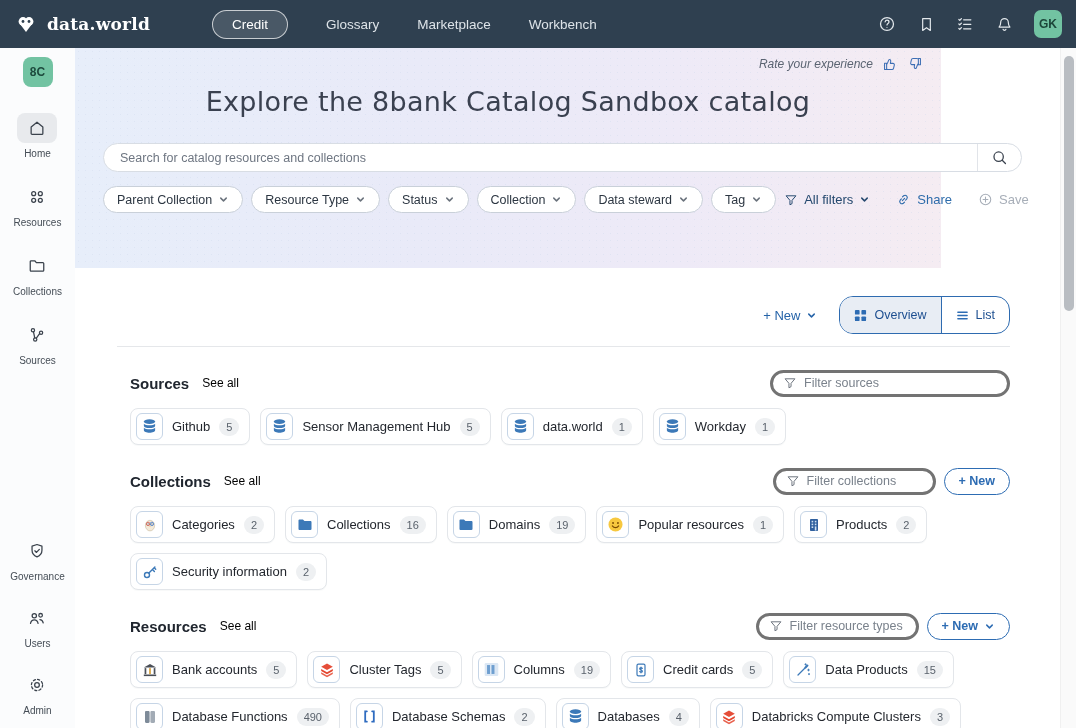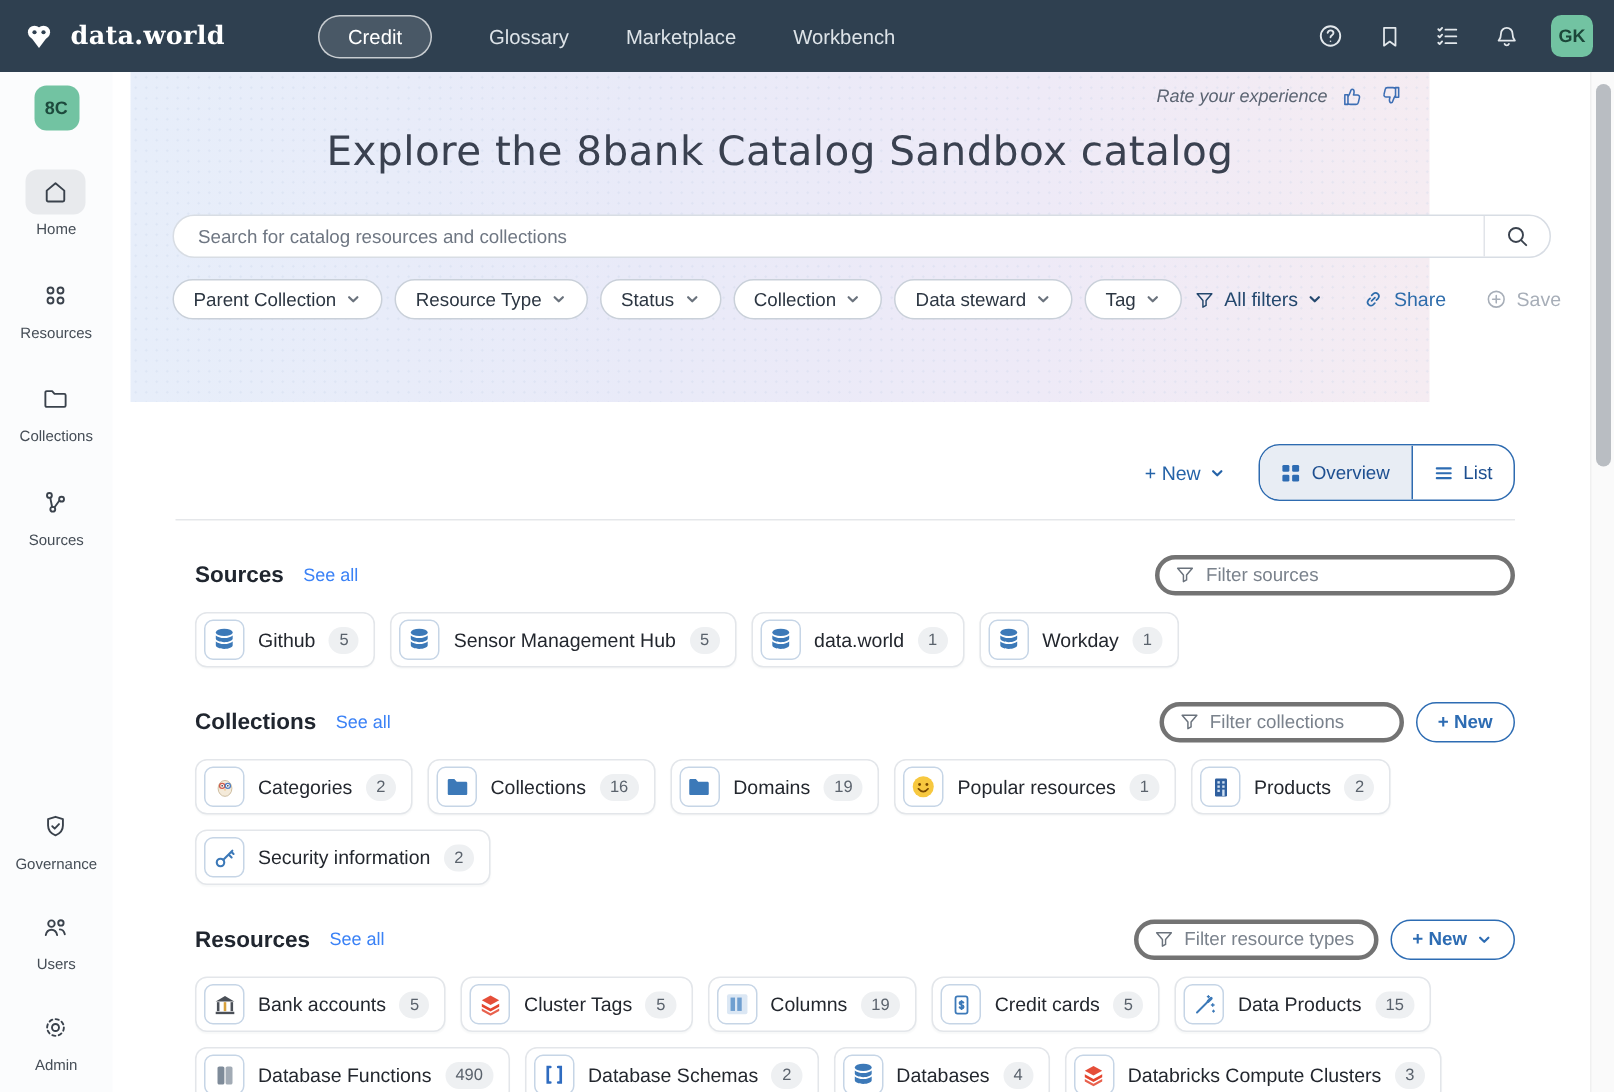--- a/index.html
+++ b/index.html
@@ -21,21 +21,21 @@
   .sidebar { position:absolute; top:48px; left:0; width:75px; height:680px; background:#fbfcfd; display:flex; flex-direction:column; align-items:center; padding:9px 0 12px; z-index:20; }
   .org-avatar { width:30px; height:30px; border-radius:8px; background:#72c3a2; color:#1d4a3d; font-weight:700; font-size:12px; display:flex; align-items:center; justify-content:center; cursor:pointer; }
   .side-group { display:flex; flex-direction:column; align-items:center; gap:23px; margin-top:26px; }
   .side-group.lower { margin-top:auto; gap:21px; }
   .side-item { display:flex; flex-direction:column; align-items:center; cursor:pointer; color:#3a424c; }
   .side-item .ic-box { width:40px; height:30px; border-radius:8px; display:flex; align-items:center; justify-content:center; }
   .side-item.active .ic-box { background:#e8eaed; }
   .side-item .lbl { font-size:10px; color:#454d56; margin-top:5px; }
 
   
-  .hero { position:absolute; top:48px; left:87px; width:866px; height:220px; background:linear-gradient(90deg,#e7eefa 0%,#e9eaf8 40%,#eeeaf7 70%,#f5ecf2 100%); z-index:10; }
+  .hero { position:absolute; top:48px; left:75px; width:866px; height:220px; background:linear-gradient(90deg,#e7eefa 0%,#e9eaf8 40%,#eeeaf7 70%,#f5ecf2 100%); z-index:10; }
   .hero::before { content:""; position:absolute; inset:0; background-image:radial-gradient(#c9d5ea 0.8px, transparent 0.9px); background-size:7px 7px; opacity:.35; pointer-events:none; }
   .rate-row { position:absolute; top:8px; right:18px; display:flex; align-items:center; gap:9px; z-index:2; }
   .rate-lbl { font-style:italic; font-size:12px; color:#5b6472; }
   .thumb { cursor:pointer; display:flex; }
   .hero-title { position:absolute; top:38px; left:0; width:100%; text-align:center; font-family:"DejaVu Sans", sans-serif; font-size:27px; font-weight:500; color:#3a4150; letter-spacing:.3px; z-index:2; }
   .search-bar { position:absolute; top:95px; left:28px; width:919px; height:29px; background:#fff; border:1px solid #d8dde4; border-radius:16px; display:flex; align-items:center; z-index:2; }
   .search-input { flex:1; border:none; outline:none; background:transparent; font-size:12.5px; color:#333; padding:0 16px; font-family:"Liberation Sans", sans-serif; }
   .search-input::placeholder { color:#6e7682; }
   .search-btn { width:44px; height:100%; border-left:1px solid #e1e4e9; display:flex; align-items:center; justify-content:center; cursor:pointer; }
   .chips-row { position:absolute; top:138px; left:28px; right:40px; display:flex; align-items:center; z-index:2; }
@@ -51,21 +51,21 @@
   .panel { position:absolute; top:268px; left:75px; width:985px; height:460px; background:#fff; z-index:10; }
   .toolbar-row { display:flex; align-items:center; justify-content:flex-end; margin-top:28px; padding-right:50px; gap:22px; }
   .newlink { display:flex; align-items:center; gap:6px; color:#2563a8; font-size:13px; cursor:pointer; }
   .toggle { display:flex; border:1px solid #2e6bb0; border-radius:14px; overflow:hidden; height:38px; background:#fff; }
   .toggle .seg { display:flex; align-items:center; gap:7px; padding:0 14px; font-size:12.5px; color:#1d4f90; cursor:pointer; }
   .toggle .seg.active { background:#e8edf4; border-right:1px solid #2e6bb0; }
   .divider { height:1px; background:#e5e7ea; margin:12px 50px 0 42px; }
   .sections { padding:0 50px 0 55px; }
   .sec-head { display:flex; align-items:center; margin-top:22px; height:28px; }
   .sec-title { font-size:15px; font-weight:700; color:#20262f; }
-  .see-all { font-size:12px; color:#3b82f6; margin-left:13px; cursor:pointer; }
+  .see-all { font-size:12px; color:#000000; margin-left:13px; cursor:pointer; }
   .sec-right { margin-left:auto; display:flex; align-items:center; gap:8px; }
   .filter-input { height:27px; border:3px solid #737373; border-radius:14px; background:#fff; display:flex; align-items:center; padding:0 10px; gap:7px; color:#6a727c; }
   .filter-input input { border:none; outline:none; background:transparent; font-size:12.5px; color:#333; width:100%; font-family:"Liberation Sans", sans-serif; }
   .filter-input input::placeholder { color:#7a828c; }
   .fi-sources { width:240px; } .fi-small { width:163px; }
   .new-btn { height:27px; border:1px solid #2d6cb3; border-radius:14px; background:#fff; color:#2d6cb3; font-size:12.5px; font-weight:600; display:flex; align-items:center; gap:6px; padding:0 14px; cursor:pointer; white-space:nowrap; }
   .cards { display:flex; flex-wrap:wrap; gap:10px; margin-top:11px; }
   .card { display:flex; align-items:center; height:37px; background:#fff; border:1px solid #e3e6ea; border-radius:8px; padding:0 10px 0 5px; cursor:pointer; box-shadow:0 1px 1px rgba(40,50,60,.03); }
   .card-icon { width:27px; height:27px; border:1px solid #c6d5e6; border-radius:6px; background:#fff; display:flex; align-items:center; justify-content:center; }
   .card-lbl { font-size:13px; color:#23272e; margin:0 9px 0 9px; white-space:nowrap; }

